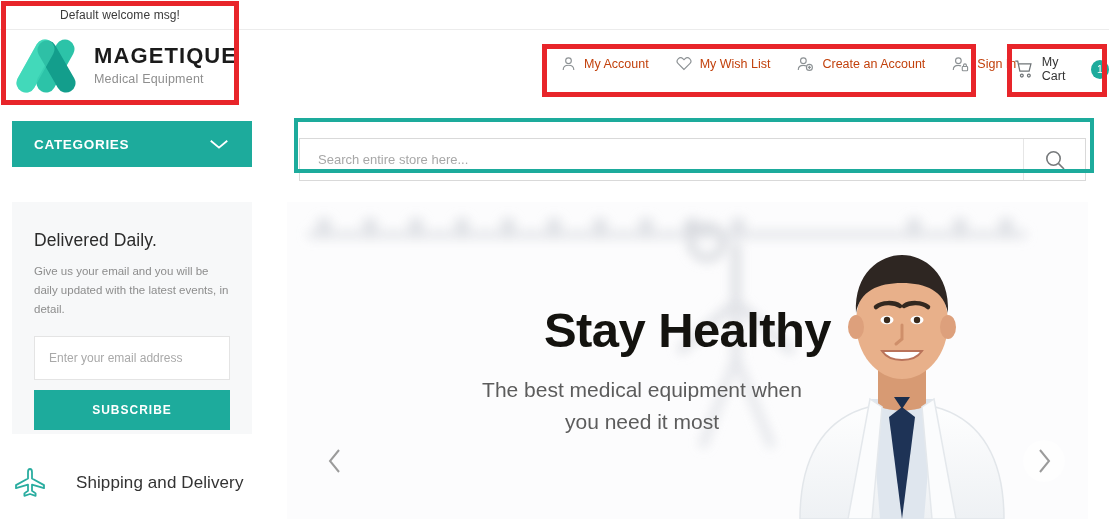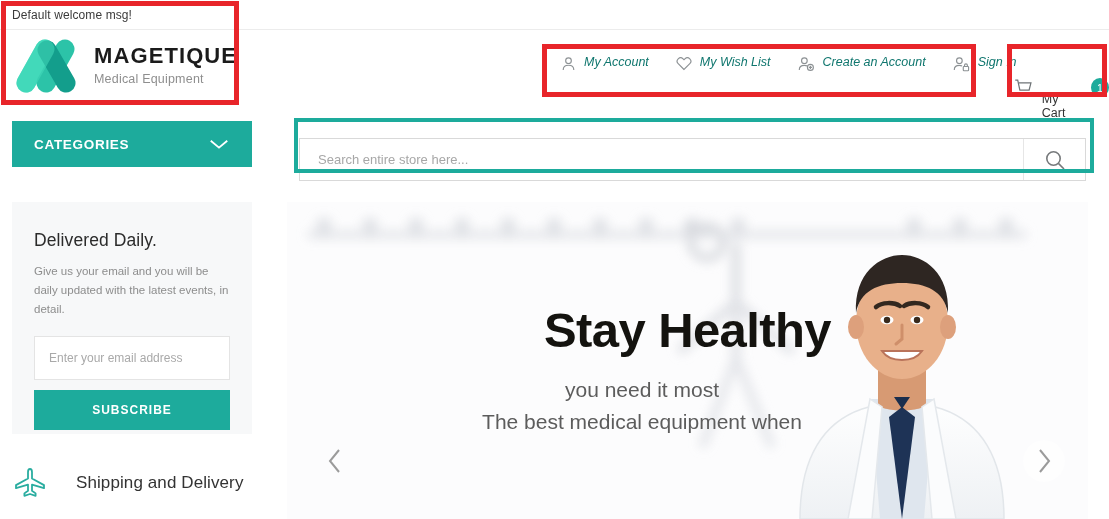--- a/index.html
+++ b/index.html
@@ -11,21 +11,21 @@
   }
   #page { position:relative; width:1109px; height:519px; background:#fff; }
 
   
   .welcome-bar {
     position:absolute; left:0; top:0; width:1109px; height:30px;
     border-bottom:1px solid #ececec;
     display:flex; align-items:center;
   }
   .welcome-text {
-    padding-left:12px; font-size:12px; color:#3a3a3a; letter-spacing:.1px;
+    padding-left:12px; font-size:12px; color:#3a3a3a; letter-spacing:.1px;margin-left:48px;
   }
 
   
   .header {
     position:absolute; left:0; top:31px; width:1109px; height:78px;
   }
   .logo-wrap {
     position:absolute; left:14px; top:6px;
     display:flex; align-items:center; gap:14px;
   }
@@ -38,31 +38,31 @@
   .logo-sub {
     font-size:12.5px; color:#8e8e8e; letter-spacing:.2px; margin-top:3px;
   }
 
   
   .account-links {
     position:absolute; left:560px; top:24px;
     display:flex; align-items:center; gap:26px;
   }
   .acct-item {
-    display:flex; align-items:flex-start; gap:7px;
-    font-size:12.5px; color:#0f766e; white-space:nowrap; cursor:pointer;font-style:italic;
+    display:flex; align-items:center; gap:7px;
+    font-size:12.5px; color:#c2410c; white-space:nowrap; cursor:pointer;
   }
   .acct-item svg { display:block; }
 
   
   .cart-wrap {
     position:absolute; left:1014px; top:24px;
     display:flex; align-items:center; gap:8px; cursor:pointer;
   }
-  .cart-label { font-size:12.5px; color:#333;margin-top:37px; }
+  .cart-label { font-size:12.5px; color:#333; }
   .cart-badge {
     width:19px; height:19px; border-radius:50%;
     background:#1dab9c; color:#fff;
     font-size:10.5px; display:flex; align-items:center; justify-content:center;
   }
 
   
   .categories-btn {
     position:absolute; left:12px; top:121px; width:240px; height:46px;
     background:#1dab9c; display:flex; align-items:center;
@@ -288,22 +288,22 @@
           <circle cx="420" cy="40" r="16" fill="none" stroke="#d7d9de" stroke-width="9"></circle>
           <rect x="444" y="40" width="10" height="60" rx="5" fill="#d9dbe0"></rect>
           <path d="M449 100 392 150M449 100l57 50M449 100v56" stroke="#dcdee3" stroke-width="9" fill="none"></path>
           <path d="M449 156 415 245M449 156l36 89" stroke="#dfe1e6" stroke-width="8" fill="none"></path>
         </g>
       </svg>
     </div>
 
     <div class="hero-heading">Stay Healthy</div>
     <div class="hero-sub">
+      <div>The best medical equipment when</div>
       <div>you need it most</div>
-      <div>The best medical equipment when</div>
     </div>
 
     <svg class="doctor" viewBox="0 0 300 280">
       <defs>
         <linearGradient id="coat" x1="0" y1="0" x2="0" y2="1">
           <stop offset="0" stop-color="#ffffff"></stop>
             <stop offset="1" stop-color="#eef1f4"></stop>
         </linearGradient>
       </defs>
 

